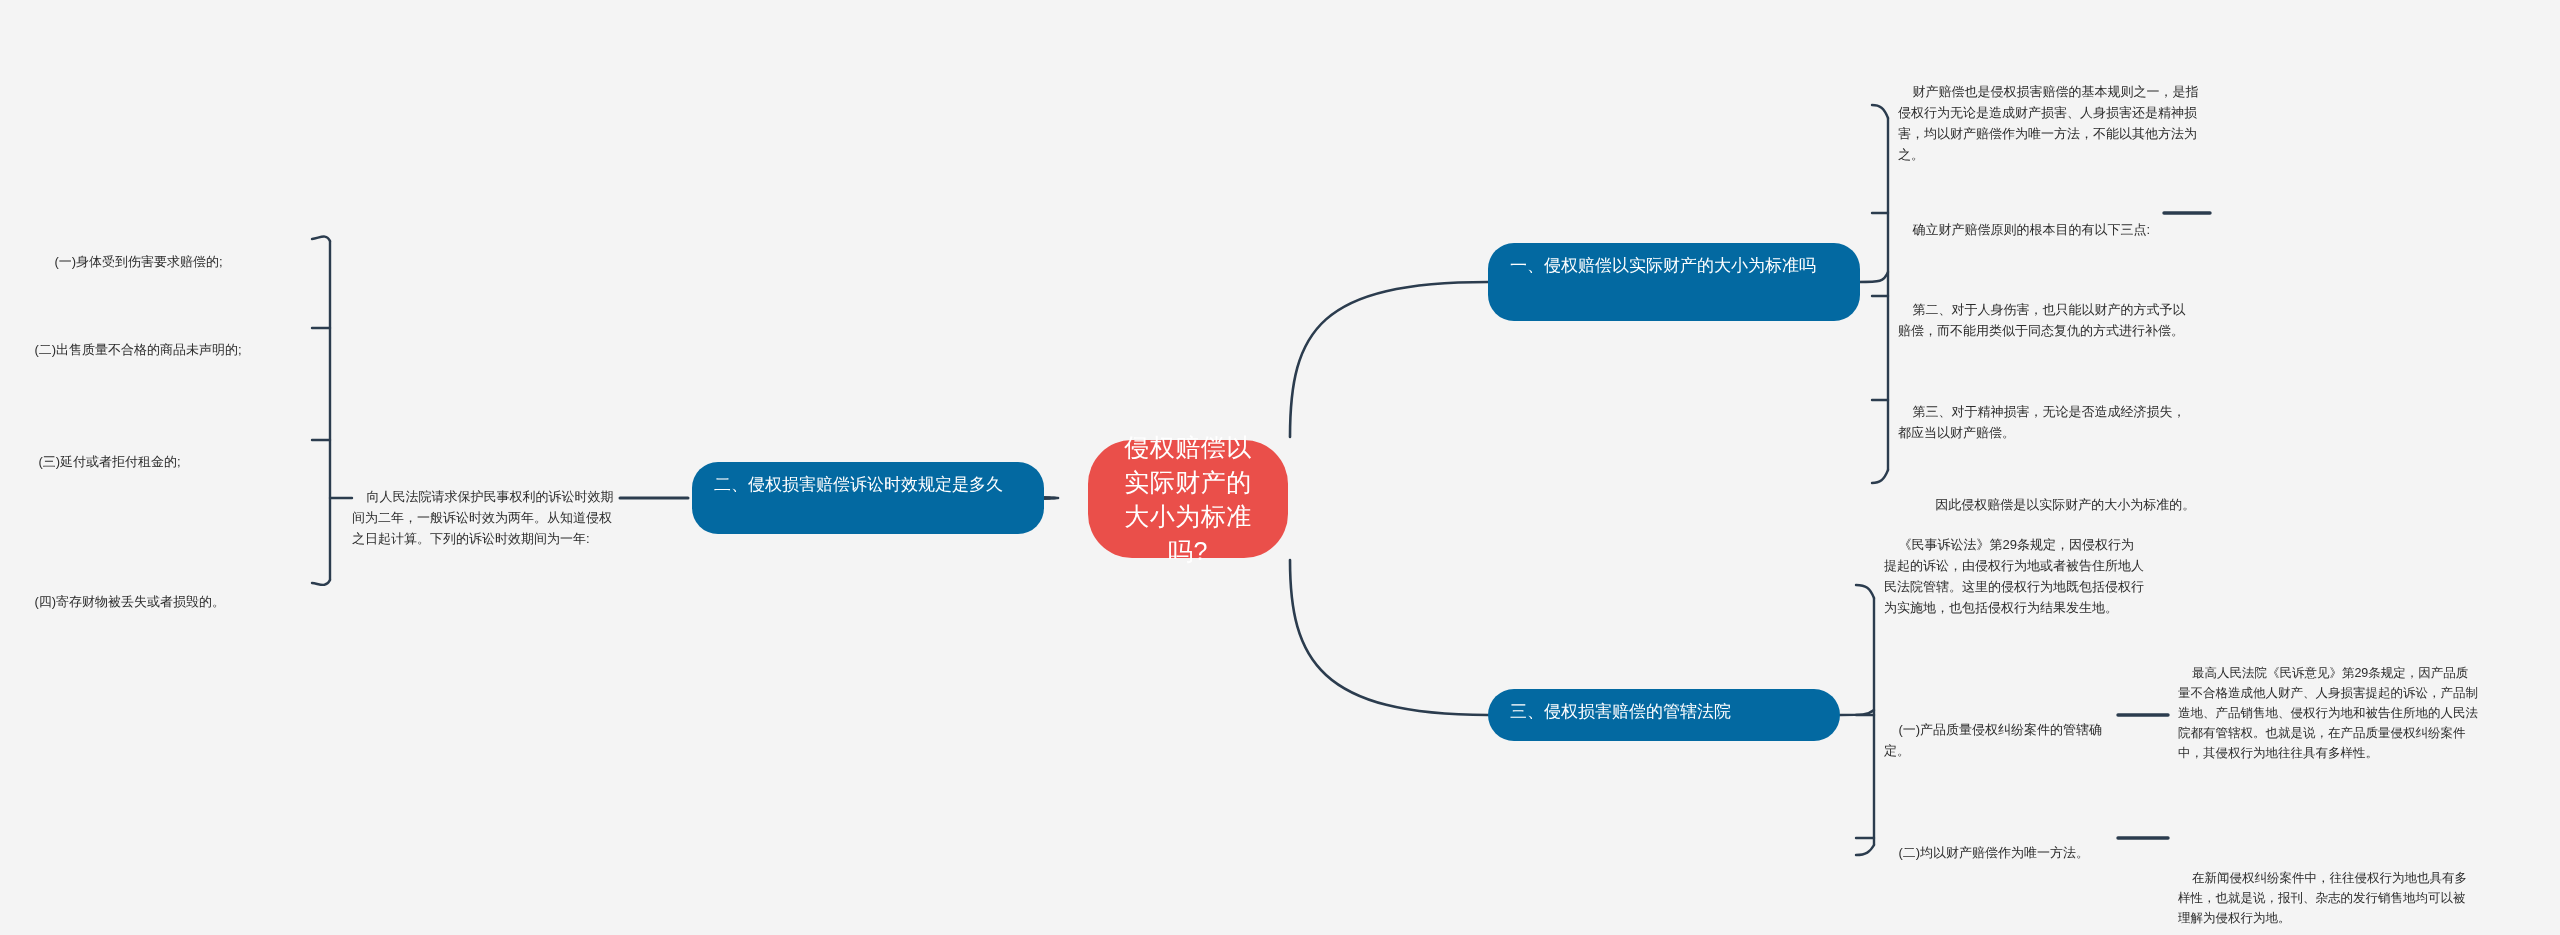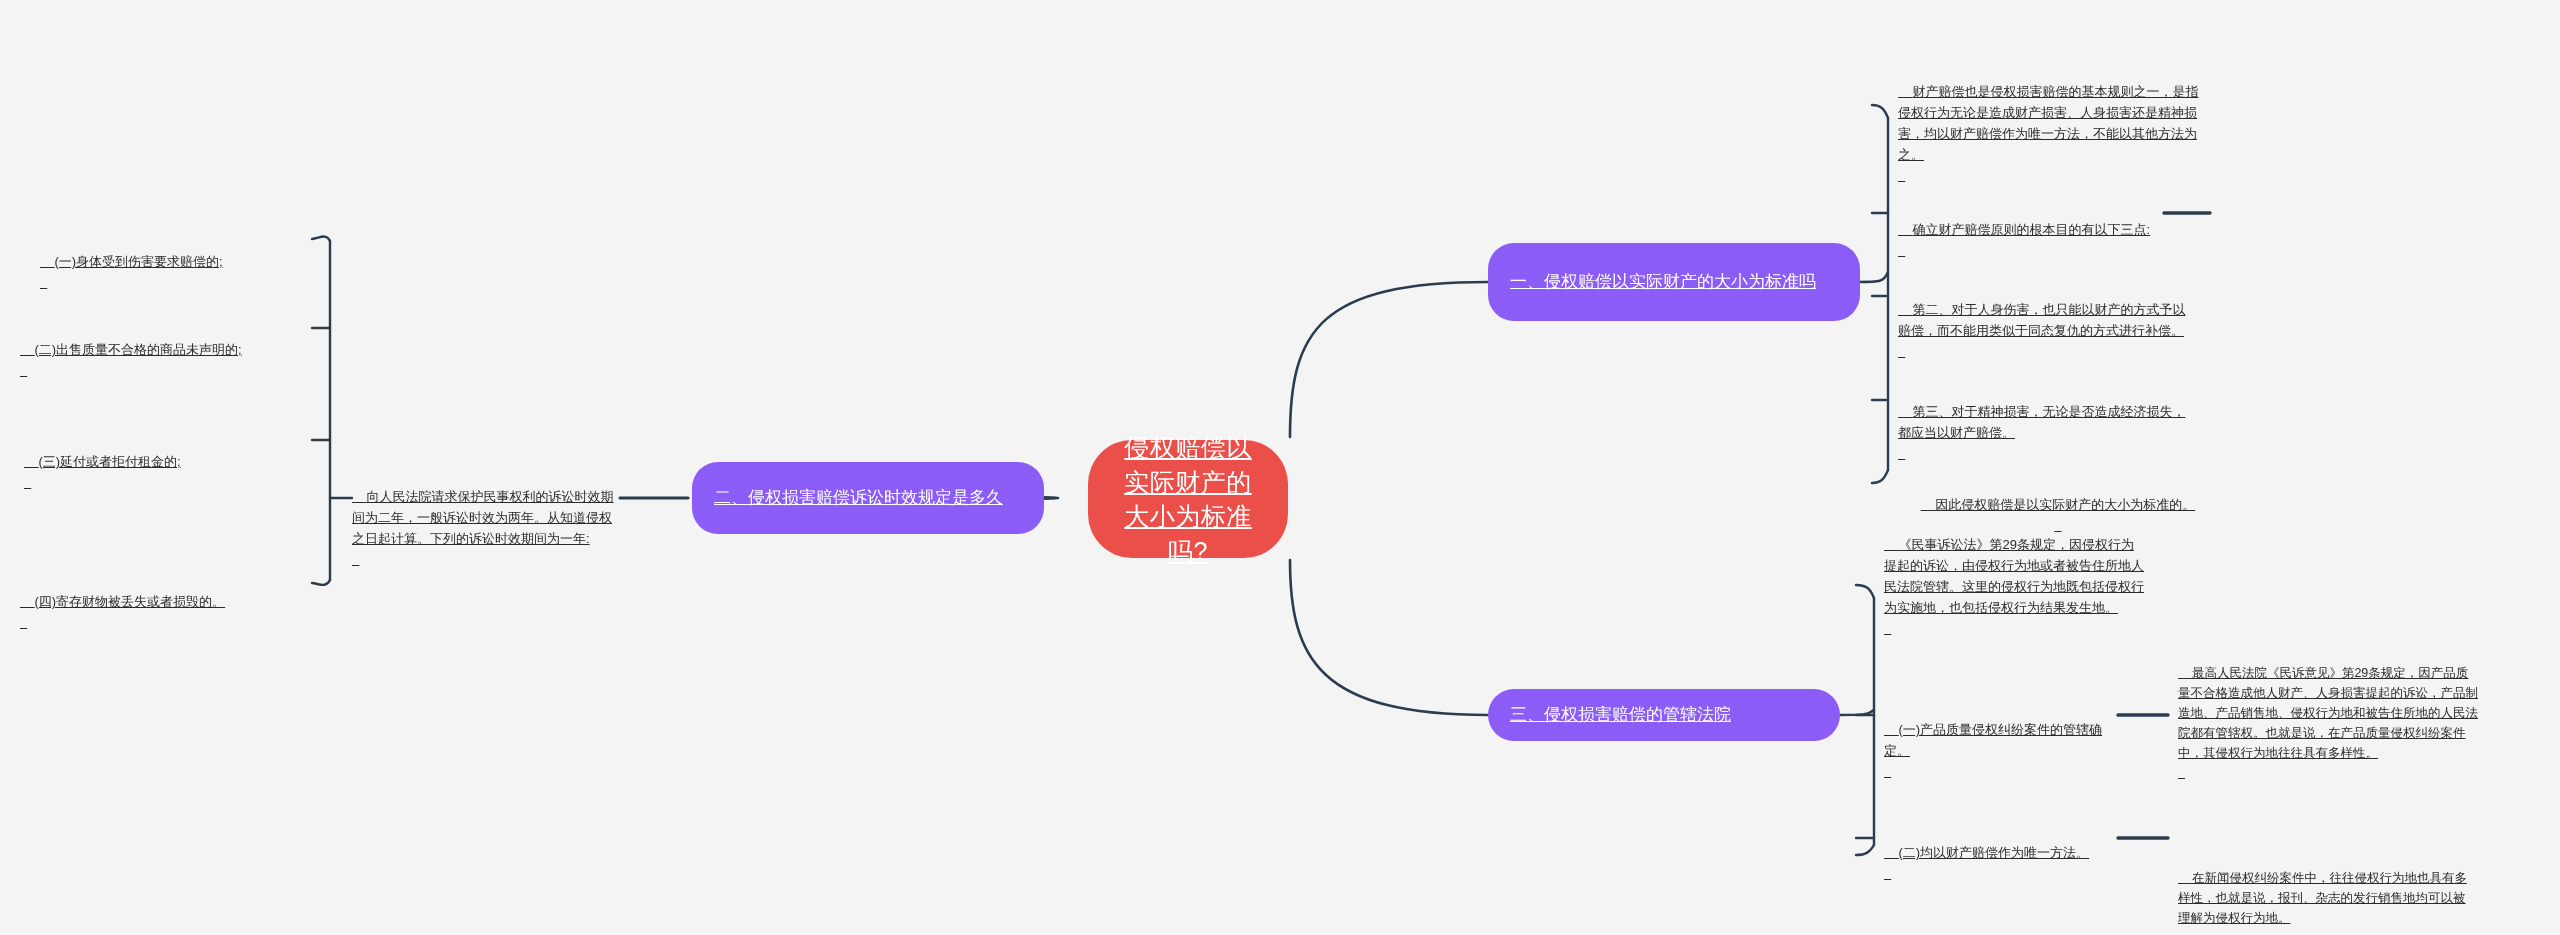--- a/index.html
+++ b/index.html
@@ -6,41 +6,41 @@
   body{
     width:2560px;height:935px;
     background:#f4f4f4;
     font-family:"Liberation Sans","DejaVu Sans",sans-serif;
     overflow:hidden;
     position:relative;
   }
   #canvas{position:absolute;inset:0;}
   svg.links{position:absolute;left:0;top:0;width:2560px;height:935px;pointer-events:none;}
 
-  .node{position:absolute;box-sizing:border-box;text-decoration:underline;}
+  .node{position:absolute;box-sizing:border-box;}
 
   
   .root{
     background:#ea4f4a;
     color:#ffffff;
     border-radius:44px;
     display:flex;align-items:center;justify-content:flex-end;
     text-align:center;
     font-size:25px;
     line-height:1.38;
     padding:14px 34px;
     letter-spacing:.5px;
   }
 
   
   .branch{
-    background:#8b5cf6;
+    background:#0369a1;
     color:#ffffff;
     border-radius:26px;
-    display:flex;align-items:center;
+    display:flex;
     font-size:17px;
     line-height:1.42;
     padding:11px 22px;
     box-sizing:border-box;
   }
 
   
   .leaf{
     color:#2b2b2b;
     font-size:13px;

